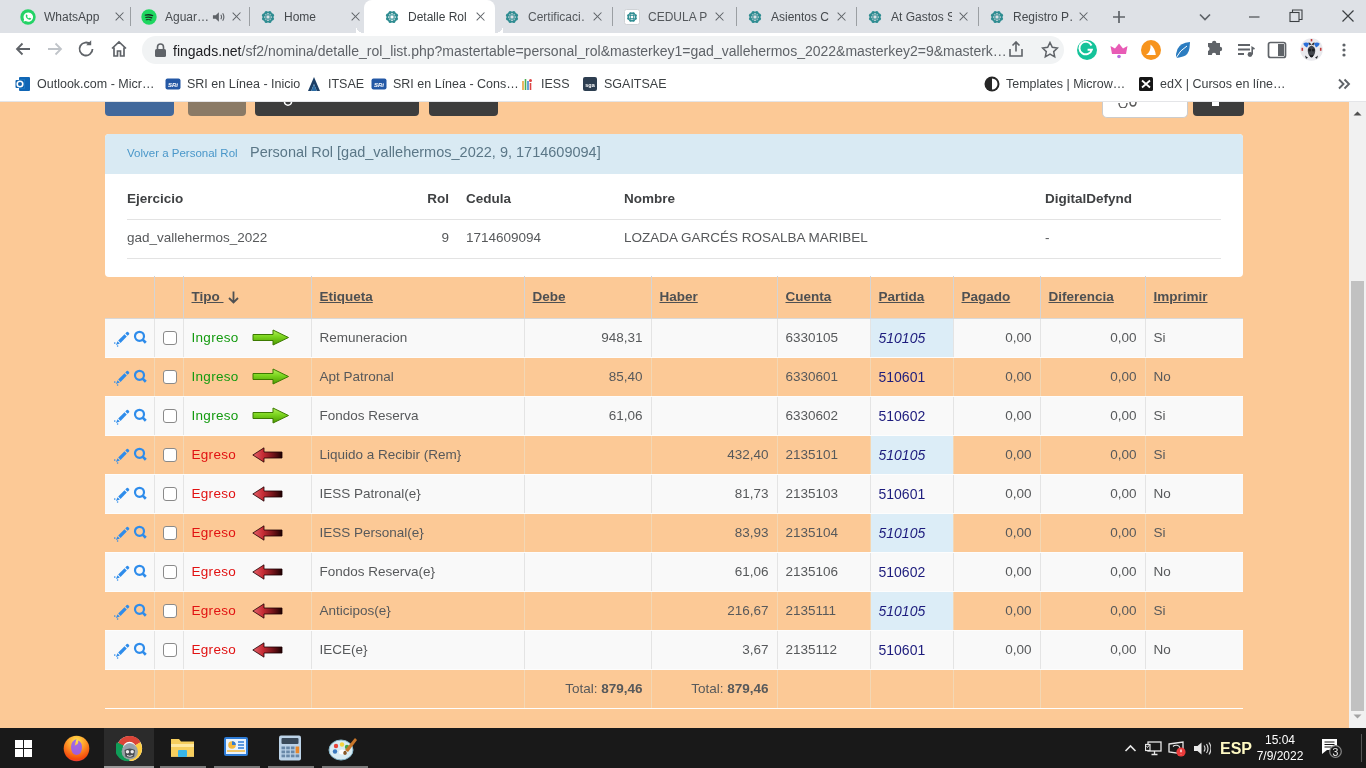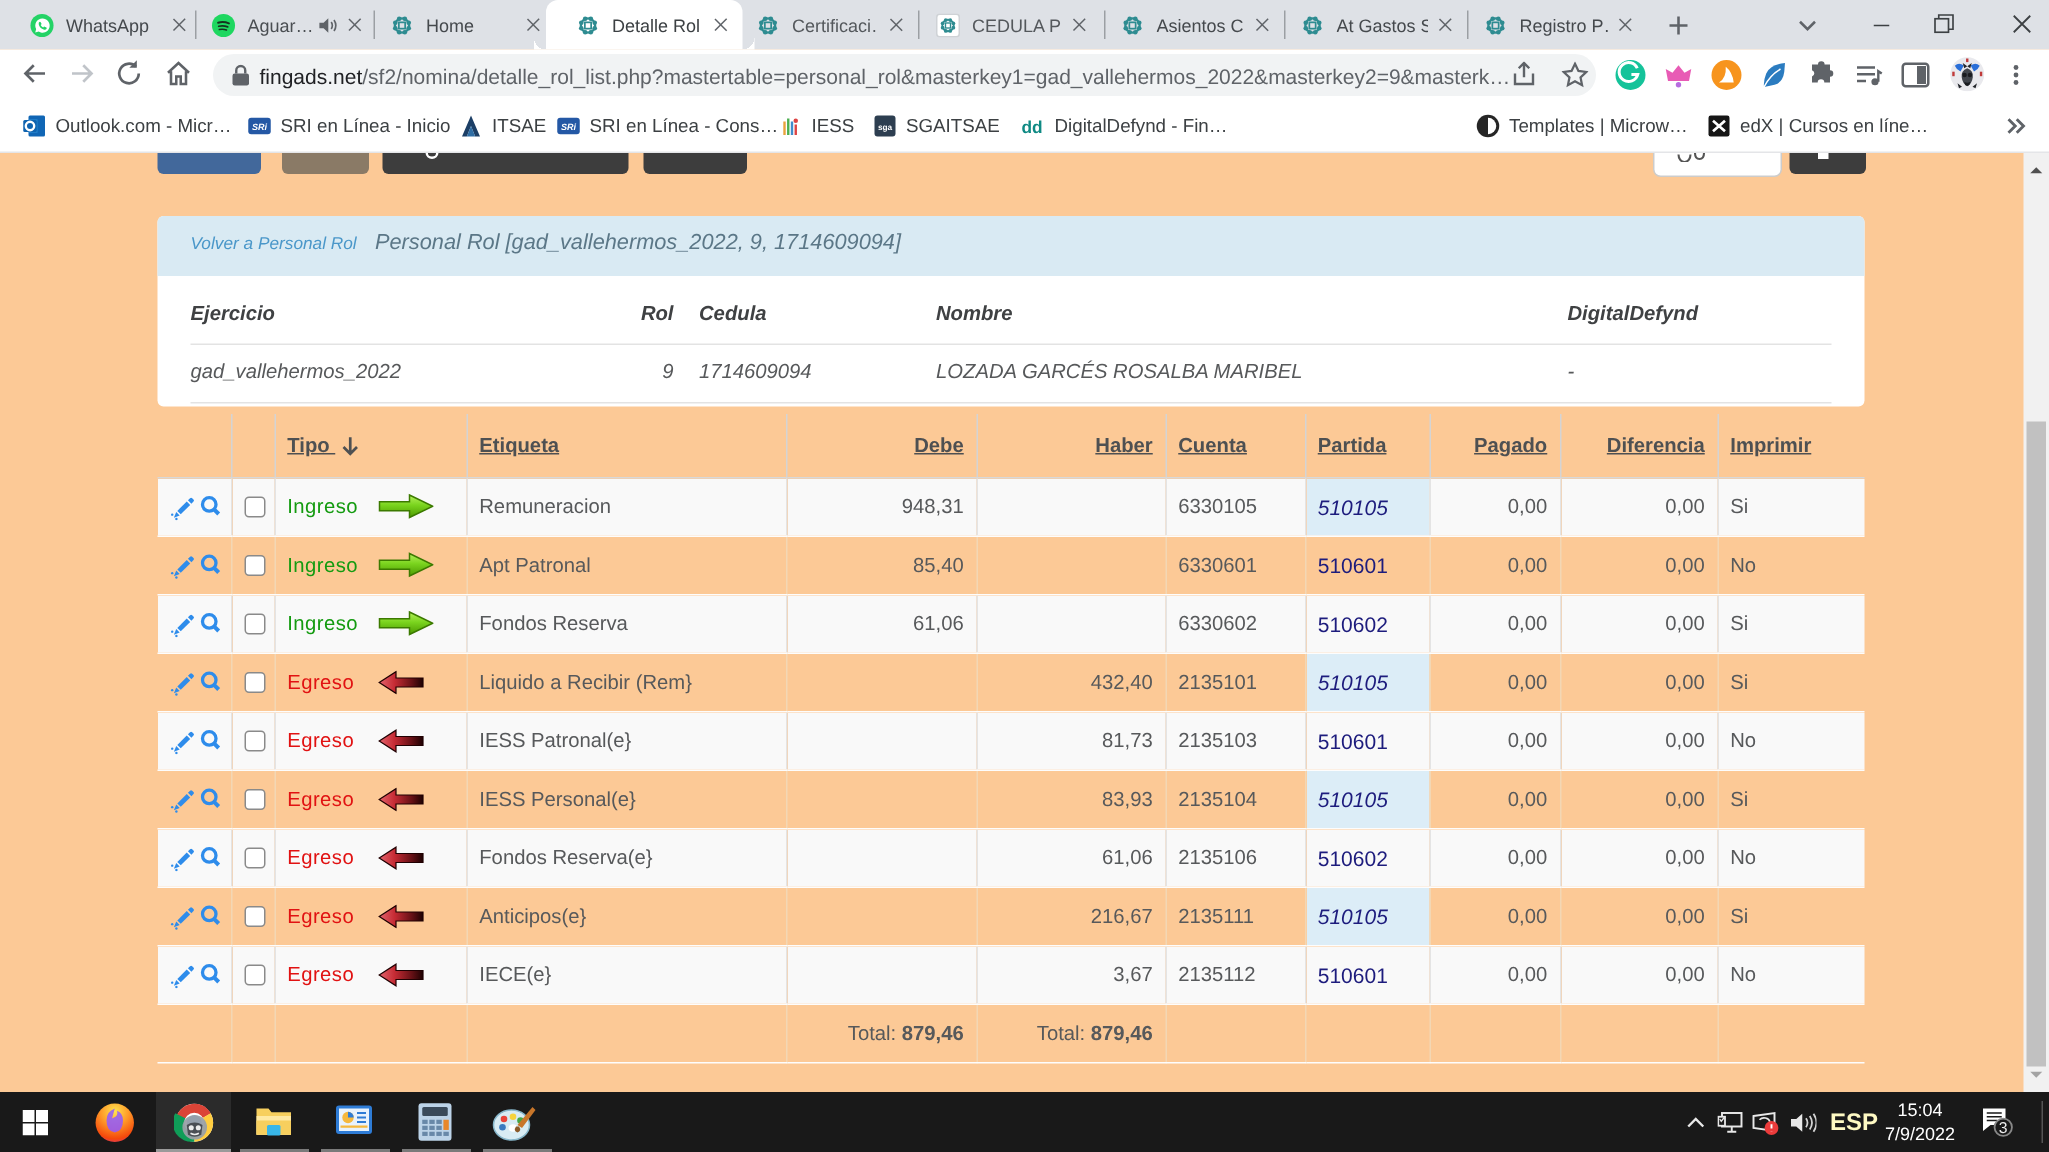--- a/index.html
+++ b/index.html
@@ -37,38 +37,38 @@
 #page { position:absolute; left:0; top:102px; width:1349px; height:626px; background:#fcc996; overflow:hidden; }
 
 
 #sbar { position:absolute; left:1349px; top:102px; width:17px; height:626px; background:#f1f1f1; }
 #sthumb { position:absolute; left:2px; top:179px; width:13px; height:430px; background:#c1c1c1; }
 
 
 .cutbtn { position:absolute; top:0; border-radius:0 0 4px 4px; }
 
 
-#panel { position:absolute; left:105px; top:42px; width:1138px; height:127px; background:#fff; border-radius:4px;font-style:italic; }
+#panel { position:absolute; left:105px; top:32px; width:1138px; height:143px; background:#fff; border-radius:4px; }
 #bluebar { position:absolute; left:0; top:0; width:1138px; height:40px; background:#d9eaf3; border-radius:4px 4px 0 0; }
 
 
 table.mt { position:absolute; left:105px; top:174px; width:1138px; border-collapse:collapse; table-layout:fixed; }
 table.mt td, table.mt th { border-right:1px solid #e4e4e4; border-bottom:1.5px solid #fdfdfd; padding:0 8px; font-size:13.5px; color:#57595b; overflow:hidden; white-space:nowrap; vertical-align:middle; }
 table.mt td:first-child, table.mt th:first-child { border-left:none; }
 table.mt td:last-child, table.mt th:last-child { border-right:none; }
 table.mt tr.h { height:42px; }
 table.mt tr.h th { color:#4e5052; font-weight:bold; text-align:left; }
 table.mt tr.h th span { text-decoration:underline; }
 table.mt tr { height:39px; }
 tr.w { background:#f9f9f9; }
 tr.p { background:#fcc996; }
 tr.p td { border-right-color:#f3d7b4; }
 tr.h th { border-right-color:#d4d4d4 !important; border-bottom:1px solid #d8d8d8 !important; }
 .num { text-align:right; }
-table.mt tr.h th.num { text-align:right; }
+table.mt tr.h th.num { text-align:left; }
 table.mt td.part { color:#1d1c7d; font-size:14px; }
 td.hl { background:#dcedf7;font-style:italic; }
 table.mt td.ing { color:#149b10; letter-spacing:0.3px; }
 .ckb { display:inline-block; width:14px; height:14px; background:#fff; border:1.5px solid #8a8a8a; border-radius:3px; vertical-align:middle; }
 td.ic { padding:0 0 0 7px; }
 td.cb { text-align:center; padding:0; }
 table.mt td.egr { color:#e11212; letter-spacing:0.3px; }
 .tot b { font-weight:bold; }
 </style>
 </head>
@@ -346,23 +346,20 @@
           <path d="M6.5 14 V3" stroke="#4caf50"></path>
           <path d="M9 14 V5" stroke="#3f8ccc"></path>
           <path d="M11.5 14 V7" stroke="#d44"></path>
         </g>
         <circle cx="11.5" cy="4.5" r="1.5" fill="#d44"></circle>
       </svg>IESS</div>
   <div class="bk" style="left:582px;"><svg class="bi" viewBox="0 0 16 16">
         <rect x="1" y="1" width="14" height="14" rx="2" fill="#2d3e50"></rect>
         <text x="8" y="10.8" font-size="5.5" fill="#fff" text-anchor="middle" font-weight="bold">sga</text>
       </svg>SGAITSAE</div>
-  <div class="bk" style="left:681px;"><svg class="bi" viewBox="0 0 18 14">
-        <text x="0" y="12" font-size="13" fill="#0f8a84" font-weight="bold">dd</text>
-      </svg>DigitalDefynd - Fin…</div>
   <div class="bk" style="left:984px;"><svg class="bi" viewBox="0 0 16 16">
         <circle cx="8" cy="8" r="7.5" fill="#262626"></circle>
         <path d="M8 2.5 a5.5 5.5 0 0 1 0 11 Z" fill="#fff"></path>
       </svg>Templates | Microw…</div>
   <div class="bk" style="left:1138px;"><svg class="bi" viewBox="0 0 16 16">
         <rect x="1" y="1" width="14" height="14" rx="1.5" fill="#161616"></rect>
         <path d="M4 4.5 L12 11.5 M12 4.5 L4 11.5" stroke="#fff" stroke-width="1.8"></path>
       </svg>edX | Cursos en líne…</div>
   <svg width="14" height="12" viewBox="0 0 14 12" style="position:absolute;left:1337px;top:12px;">
       <path d="M2 1.5 L6.5 6 L2 10.5 M7.5 1.5 L12 6 L7.5 10.5" stroke="#5f6368" stroke-width="1.9" fill="none"></path>

